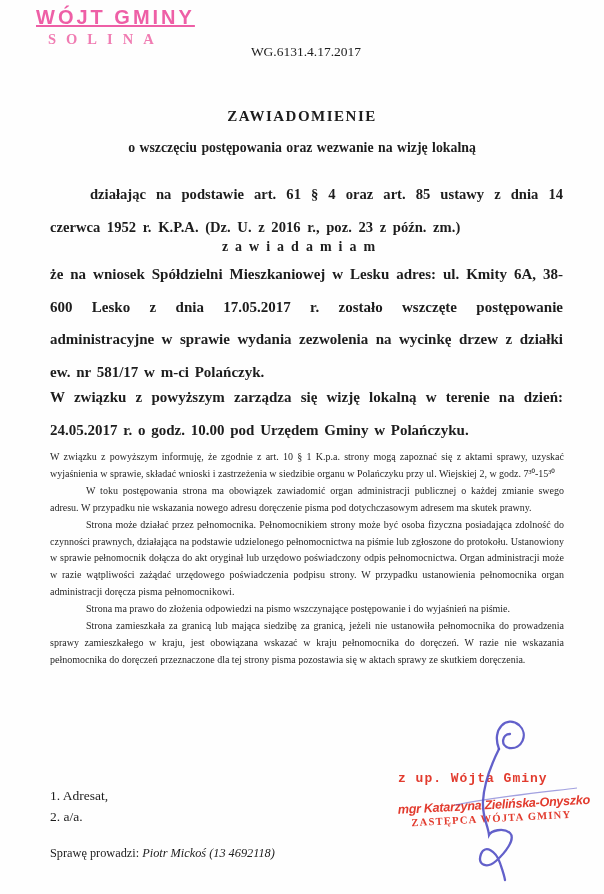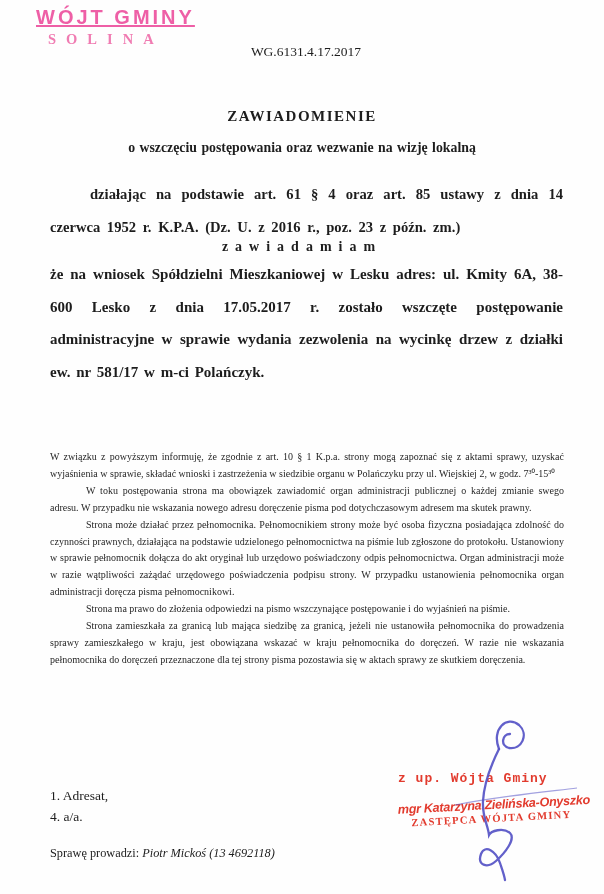--- a/index.html
+++ b/index.html
@@ -122,32 +122,33 @@
     <div class="doc-title">ZAWIADOMIENIE</div>
     <div class="doc-subtitle">o wszczęciu postępowania oraz wezwanie na wizję lokalną</div>
   </div>
 
   <div class="abs legal-basis">działając na podstawie art. 61 § 4 oraz art. 85 ustawy z dnia 14 czerwca 1952 r. K.P.A. (Dz. U. z 2016 r., poz. 23 z późn. zm.)</div>
 
   <div class="abs notify-word">zawiadamiam</div>
 
   <div class="abs main-para">że na wniosek Spółdzielni Mieszkaniowej w Lesku adres: ul. Kmity 6A, 38-600 Lesko z dnia 17.05.2017 r. zostało wszczęte postępowanie administracyjne w sprawie wydania zezwolenia na wycinkę drzew z działki ew. nr 581/17 w m-ci Polańczyk.</div>
 
+  <div class="abs visit-para">W związku z powyższym zarządza się wizję lokalną w terenie na dzień: 24.05.2017 r. o godz. 10.00 pod Urzędem Gminy w Polańczyku.</div>
 
   <div class="abs info-block">
     <p>W związku z powyższym informuję, że zgodnie z art. 10 § 1 K.p.a. strony mogą zapoznać się z aktami sprawy, uzyskać wyjaśnienia w sprawie, składać wnioski i zastrzeżenia w siedzibie organu w Polańczyku przy ul. Wiejskiej 2, w godz. 7³⁰-15³⁰</p>
     <p class="indent">W toku postępowania strona ma obowiązek zawiadomić organ administracji publicznej o każdej zmianie swego adresu. W przypadku nie wskazania nowego adresu doręczenie pisma pod dotychczasowym adresem ma skutek prawny.</p>
     <p class="indent">Strona może działać przez pełnomocnika. Pełnomocnikiem strony może być osoba fizyczna posiadająca zdolność do czynności prawnych, działająca na podstawie udzielonego pełnomocnictwa na piśmie lub zgłoszone do protokołu. Ustanowiony w sprawie pełnomocnik dołącza do akt oryginał lub urzędowo poświadczony odpis pełnomocnictwa. Organ administracji może w razie wątpliwości zażądać urzędowego poświadczenia podpisu strony. W przypadku ustanowienia pełnomocnika organ administracji doręcza pisma pełnomocnikowi.</p>
     <p class="indent">Strona ma prawo do złożenia odpowiedzi na pismo wszczynające postępowanie i do wyjaśnień na piśmie.</p>
     <p class="indent">Strona zamieszkała za granicą lub mająca siedzibę za granicą, jeżeli nie ustanowiła pełnomocnika do prowadzenia sprawy zamieszkałego w kraju, jest obowiązana wskazać w kraju pełnomocnika do doręczeń. W razie nie wskazania pełnomocnika do doręczeń przeznaczone dla tej strony pisma pozostawia się w aktach sprawy ze skutkiem doręczenia.</p>
   </div>
 
   <div class="abs recipients">
     <div>1. Adresat,</div>
-    <div>4. a/a.</div>
+    <div>2. a/a.</div>
   </div>
 
   <div class="abs case-officer">
     <span>Sprawę prowadzi:</span><span class="officer-name"> Piotr Mickoś (13 4692118)</span>
   </div>
 
   <div class="abs sig-stamp">
     <div class="auth-line">z up. Wójta Gminy</div>
     <div class="name-block">
       <div class="name-line">mgr Katarzyna Zielińska-Onyszko</div>

